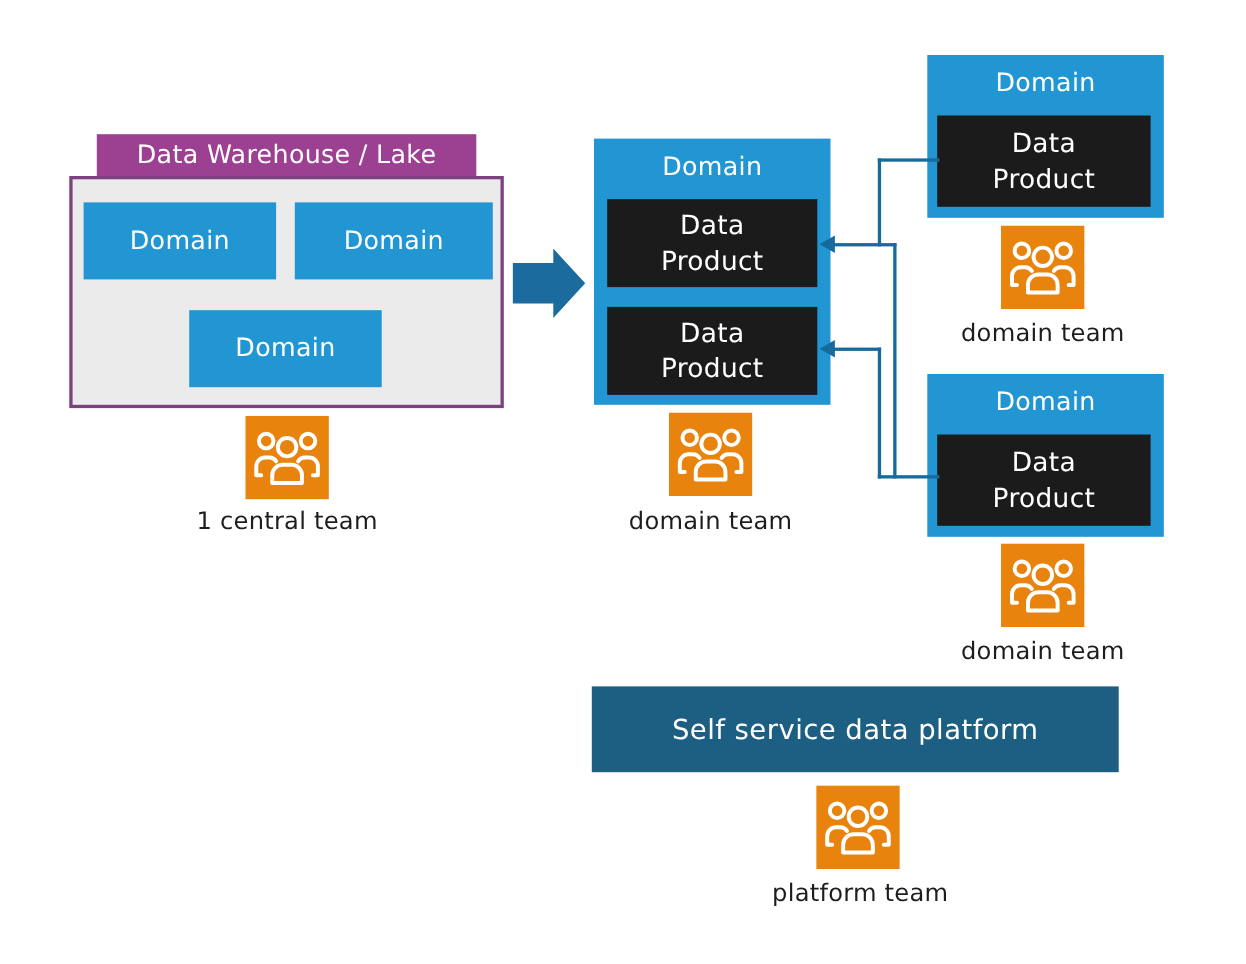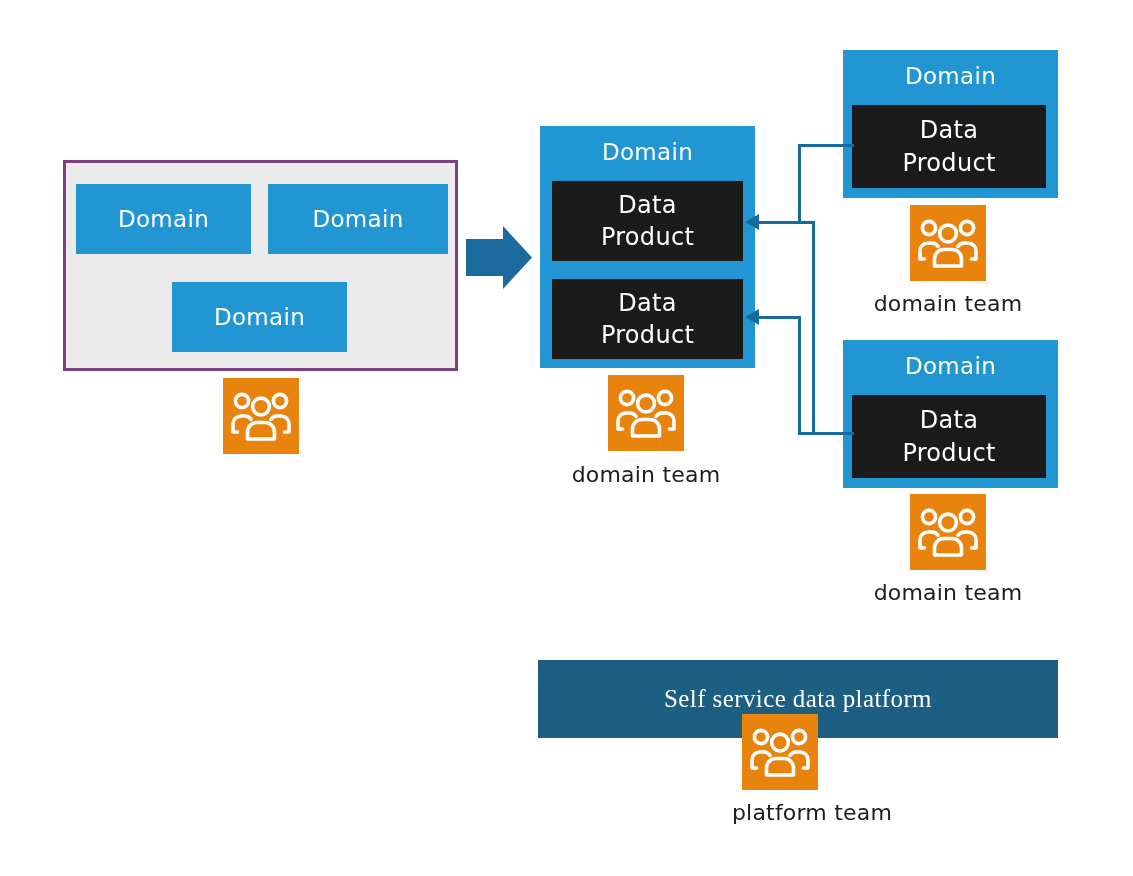--- a/index.html
+++ b/index.html
@@ -41,20 +41,23 @@
     width:0;height:0;border-top:8px solid transparent;border-bottom:8px solid transparent;
     border-right:14px solid var(--teal);
   }
   .team-icon{display:block;}
 </style>
 </head>
 <body>
 
 <div class="canvas">
 
+  <div class="abs hdr center" style="left:88px;top:122px;width:345px;height:38px;">
+    <span>Data Warehouse / Lake</span>
+  </div>
 
   <div class="abs container-box" style="left:63px;top:160px;width:395px;height:211px;"></div>
 
   <div class="abs domain center" style="left:76px;top:184px;width:175px;height:70px;">
     <span>Domain</span>
   </div>
   <div class="abs domain center" style="left:268px;top:184px;width:180px;height:70px;">
     <span>Domain</span>
   </div>
   <div class="abs domain center" style="left:172px;top:282px;width:175px;height:70px;">
@@ -67,20 +70,21 @@
       <g fill="none" stroke="#ffffff" stroke-width="3.6" stroke-linecap="round" stroke-linejoin="round">
         <circle cx="38" cy="28.5" r="8.4"></circle>
         <circle cx="19" cy="23" r="6.6"></circle>
         <circle cx="57" cy="23" r="6.6"></circle>
         <path d="M24.5 61 v-7 a9.5 9.5 0 0 1 9.5 -9.5 h8 a9.5 9.5 0 0 1 9.5 9.5 v7 z"></path>
         <path d="M10 54 v-8 a8 8 0 0 1 8 -8 h4 a7 7 0 0 1 6 3.4 M10 54 h4.5"></path>
         <path d="M66 54 v-8 a8 8 0 0 0 -8 -8 h-4 a7 7 0 0 0 -6 3.4 M66 54 h-4.5"></path>
       </g>
     </svg>
   </div>
+  <div class="abs team-label" style="left:141px;top:462px;width:240px;">1 central team</div>
 
   <div class="abs" style="left:466px;top:226px;width:66px;height:63px;">
     <svg width="66" height="63" viewBox="0 0 66 63">
       <polygon points="0,13 37,13 37,0 66,31.5 37,63 37,50 0,50" fill="#1b6b9e"></polygon>
     </svg>
   </div>
 
   <div class="abs domain-outer" style="left:540px;top:126px;width:215px;height:242px;">
     <div class="domain-title" style="margin-top:13px;">Domain</div>
   </div>
@@ -155,31 +159,31 @@
   <div class="abs line" style="left:798px;top:144px;width:56px;height:3px;"></div>
   <div class="abs line" style="left:798px;top:144px;width:3px;height:80px;"></div>
   <div class="abs line" style="left:757px;top:221px;width:58px;height:3px;"></div>
   <div class="abs arrowhead-left" style="left:745px;top:214px;"></div>
   <div class="abs line" style="left:812px;top:221px;width:3px;height:214px;"></div>
   <div class="abs line" style="left:757px;top:316px;width:44px;height:3px;"></div>
   <div class="abs arrowhead-left" style="left:745px;top:309px;"></div>
   <div class="abs line" style="left:798px;top:316px;width:3px;height:119px;"></div>
   <div class="abs line" style="left:798px;top:432px;width:56px;height:3px;"></div>
 
-  <div class="abs bar center" style="left:538px;top:660px;width:520px;height:78px;font-family:Liberation Serif, serif;">
+  <div class="abs bar center" style="left:538px;top:624px;width:479px;height:78px;">
     <span>Self service data platform</span>
   </div>
   <div class="abs" style="left:742px;top:714px;width:76px;height:76px;">
     <svg class="team-icon" width="76" height="76" viewBox="0 0 76 76">
       <rect width="76" height="76" fill="#e8830d"></rect>
       <g fill="none" stroke="#ffffff" stroke-width="3.6" stroke-linecap="round" stroke-linejoin="round">
         <circle cx="38" cy="28.5" r="8.4"></circle>
         <circle cx="19" cy="23" r="6.6"></circle>
         <circle cx="57" cy="23" r="6.6"></circle>
         <path d="M24.5 61 v-7 a9.5 9.5 0 0 1 9.5 -9.5 h8 a9.5 9.5 0 0 1 9.5 9.5 v7 z"></path>
         <path d="M10 54 v-8 a8 8 0 0 1 8 -8 h4 a7 7 0 0 1 6 3.4 M10 54 h4.5"></path>
         <path d="M66 54 v-8 a8 8 0 0 0 -8 -8 h-4 a7 7 0 0 0 -6 3.4 M66 54 h-4.5"></path>
       </g>
     </svg>
   </div>
-  <div class="abs team-label" style="left:692px;top:800px;width:240px;">platform team</div>
+  <div class="abs team-label" style="left:662px;top:800px;width:240px;">platform team</div>
 
 </div>
 
 </body></html>

